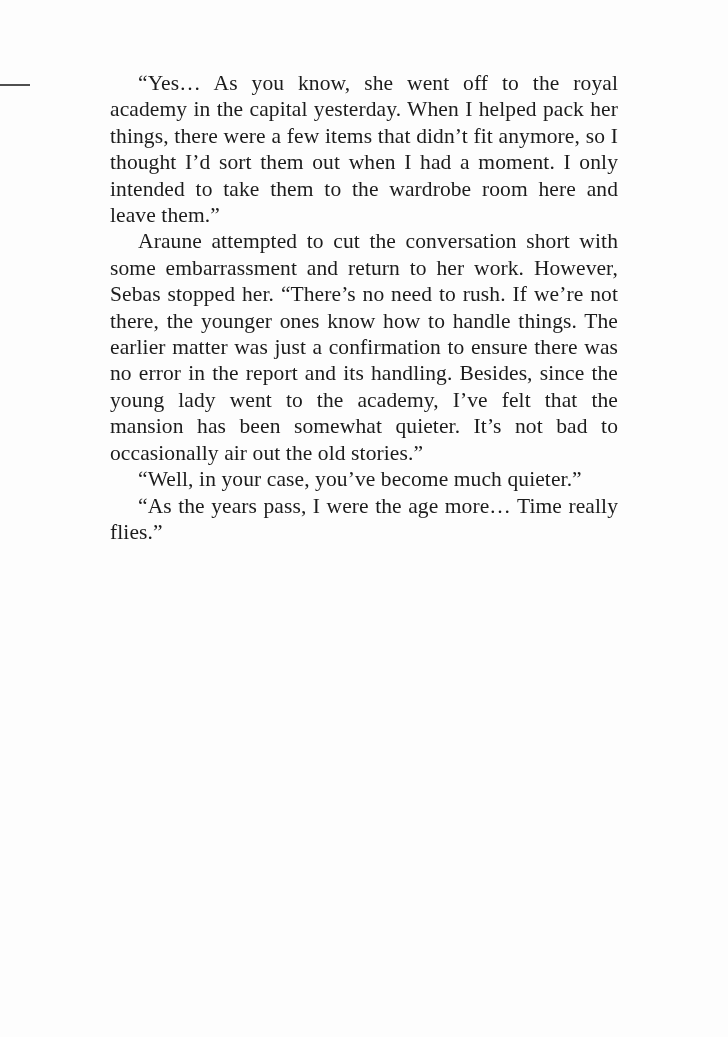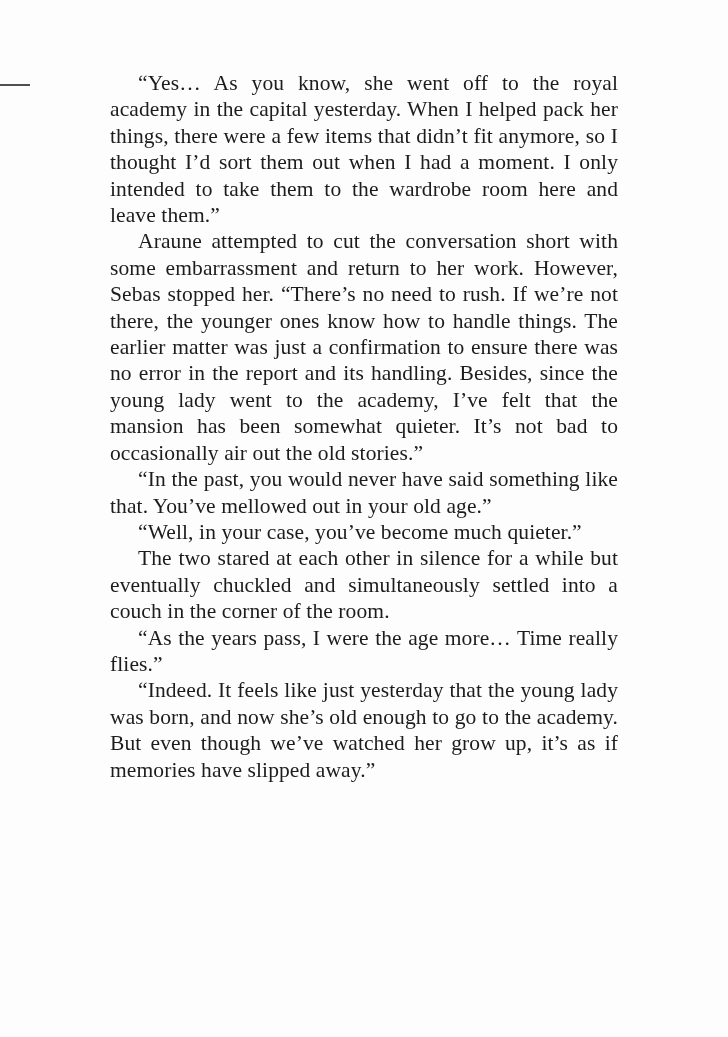--- a/index.html
+++ b/index.html
@@ -46,19 +46,16 @@
   }
 </style>
 </head>
 <body>
 
 <div class="page">
   <div class="edge-marker"></div>
   <div class="text-block">
     <p>“Yes… As you know, she went off to the royal academy in the capital yesterday. When I helped pack her things, there were a few items that didn’t fit anymore, so I thought I’d sort them out when I had a moment. I only intended to take them to the wardrobe room here and leave them.”</p>
     <p>Araune attempted to cut the conversation short with some embarrassment and return to her work. However, Sebas stopped her. “There’s no need to rush. If we’re not there, the younger ones know how to handle things. The earlier matter was just a confirmation to ensure there was no error in the report and its handling. Besides, since the young lady went to the academy, I’ve felt that the mansion has been somewhat quieter. It’s not bad to occasionally air out the old stories.”</p>
-    <p>“In the past, you would never have said something like that. You’ve mellowed out in your old age.”</p>
     <p>“Well, in your case, you’ve become much quieter.”</p>
-    <p>The two stared at each other in silence for a while but eventually chuckled and simultaneously settled into a couch in the corner of the room.</p>
     <p>“As the years pass, I were the age more… Time really flies.”</p>
-    <p>“Indeed. It feels like just yesterday that the young lady was born, and now she’s old enough to go to the academy. But even though we’ve watched her grow up, it’s as if memories have slipped away.”</p>
   </div>
 </div>
 
 </body></html>

